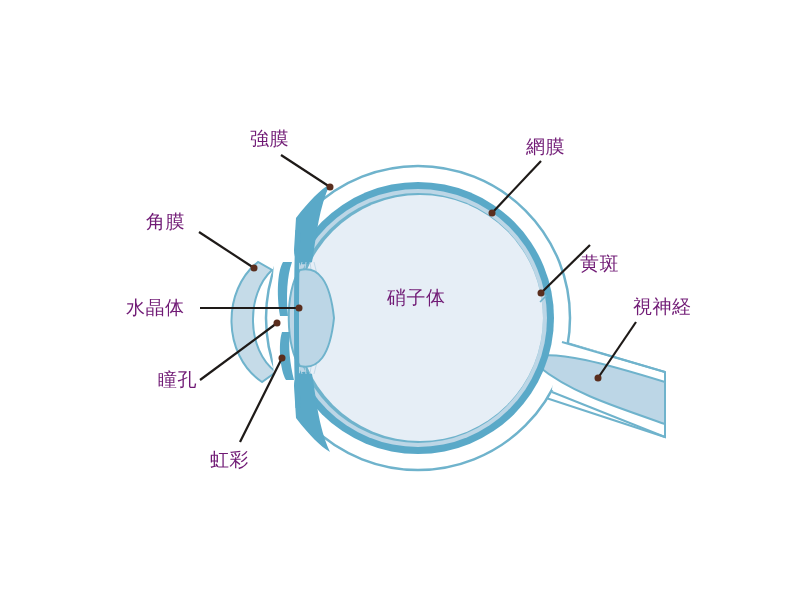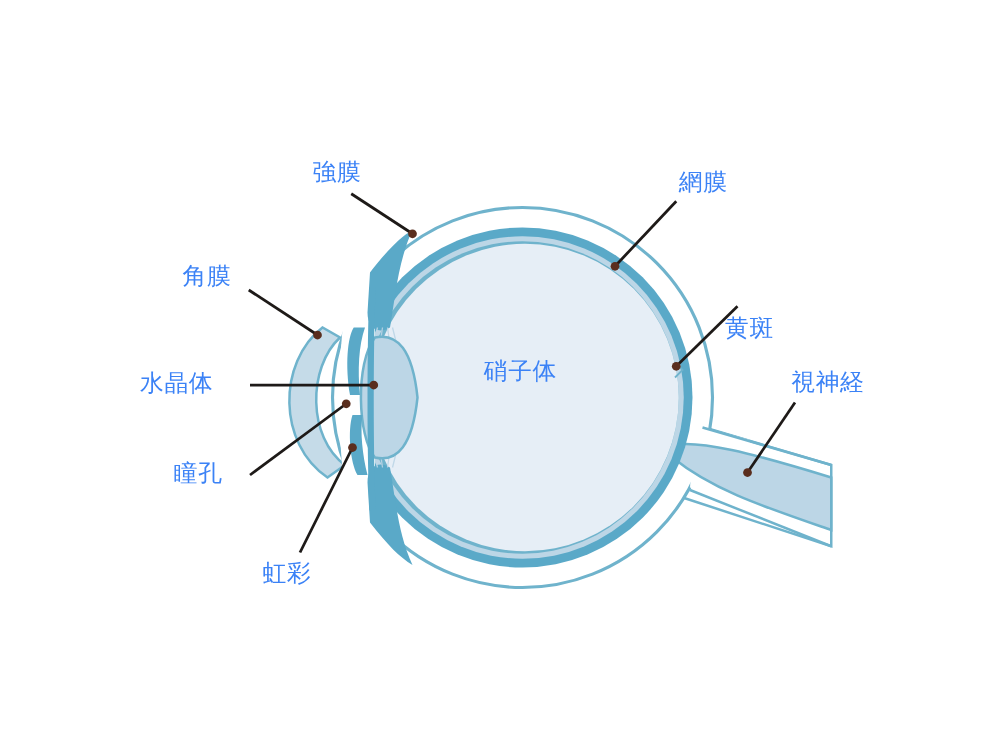--- a/index.html
+++ b/index.html
@@ -1,19 +1,19 @@
 <!DOCTYPE html>
 <html><head>
 <meta charset="utf-8">
 <style>
   html, body { margin: 0; padding: 0; background: #ffffff; }
   body { width: 800px; height: 600px; position: relative; overflow: hidden;
          font-family: "DejaVu Sans", sans-serif; }
   #diagram { position: absolute; left: 0; top: 0; width: 800px; height: 600px; }
-  .label { position: absolute; font-size: 19px; color: #3b82f6; line-height: 1;
+  .label { position: absolute; font-size: 19px; color: #701a75; line-height: 1;
            white-space: nowrap; letter-spacing: 0.5px; }
 </style>
 </head>
 <body>
 
 <svg id="diagram" viewBox="0 0 800 600" xmlns="http://www.w3.org/2000/svg">
 
   <g>
     <path d="M540,335 L665,372 L665,437 L540,396 Z" fill="#ffffff" stroke="#6fb3cc" stroke-width="2"></path>
   </g>
@@ -82,19 +82,19 @@
     <circle cx="277" cy="323" r="3.5"></circle>
     <circle cx="282" cy="358" r="3.5"></circle>
     <circle cx="492" cy="213" r="3.5"></circle>
     <circle cx="541" cy="293" r="3.5"></circle>
     <circle cx="598" cy="378" r="3.5"></circle>
   </g>
 </svg>
 
 <div class="label" style="left:250px; top:129px;">強膜</div>
 <div class="label" style="left:146px; top:212px;text-align:center;">角膜</div>
-<div class="label" style="left:112px; top:298px;">水晶体</div>
-<div class="label" style="left:139px; top:370px;">瞳孔</div>
+<div class="label" style="left:126px; top:298px;">水晶体</div>
+<div class="label" style="left:158px; top:370px;">瞳孔</div>
 <div class="label" style="left:210px; top:450px;">虹彩</div>
-<div class="label" style="left:543px; top:137px;text-align:center;">網膜</div>
+<div class="label" style="left:526px; top:137px;text-align:center;">網膜</div>
 <div class="label" style="left:580px; top:218px;margin-top:36px;">黄斑</div>
 <div class="label" style="left:633px; top:297px;">視神経</div>
 <div class="label" style="left:387px; top:288px;">硝子体</div>
 
 </body></html>

